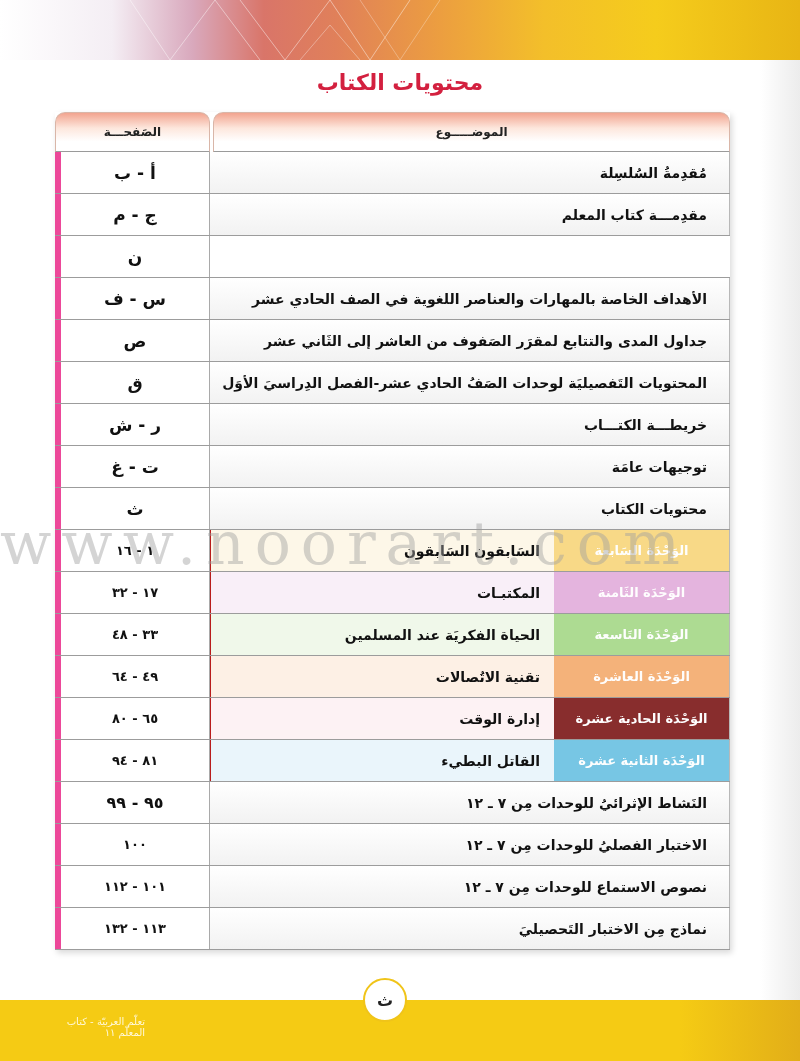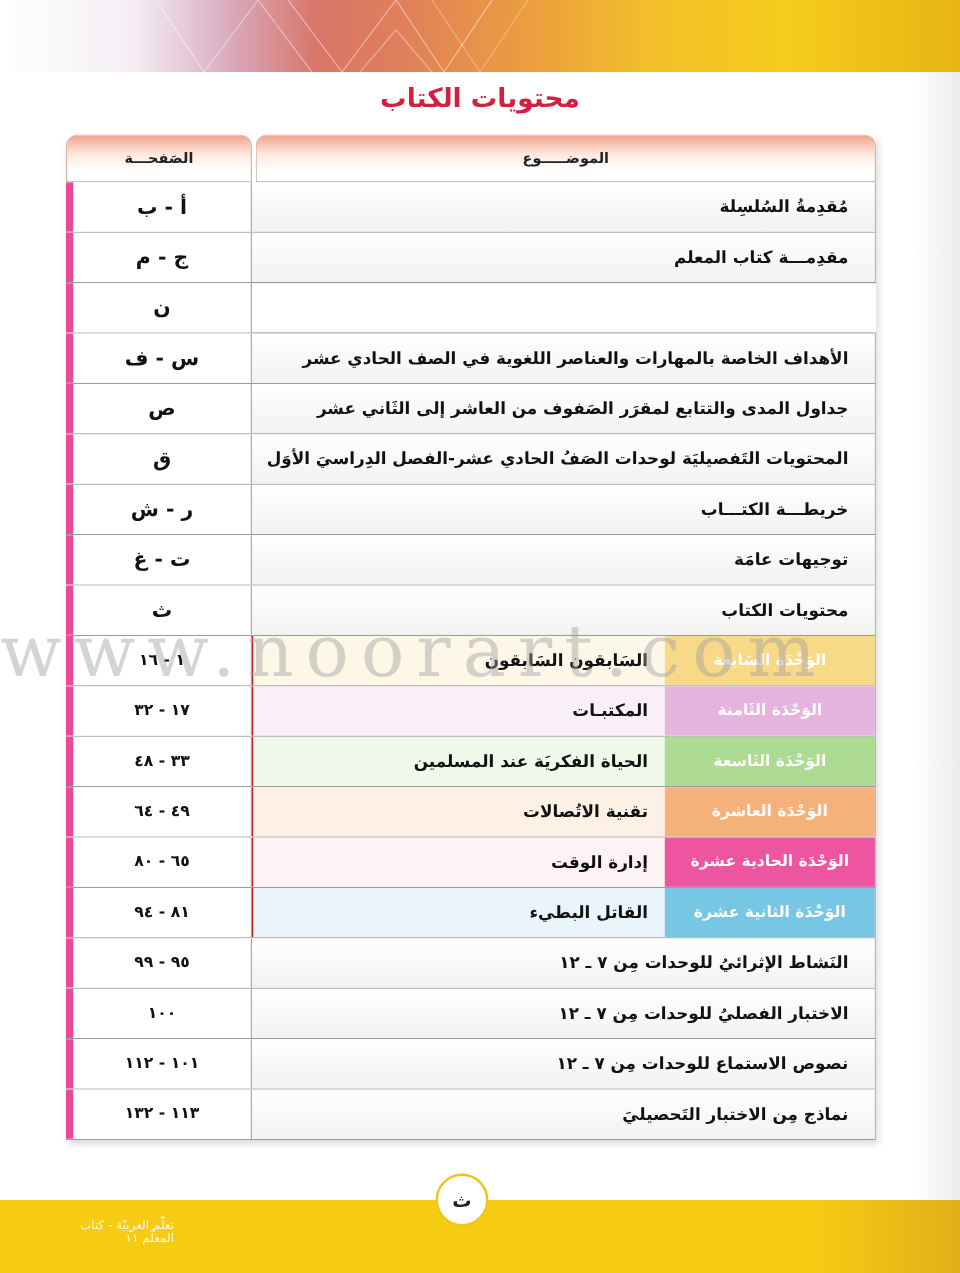--- a/index.html
+++ b/index.html
@@ -160,34 +160,34 @@
   <div class="row unit">
     <div class="page">٤٩ - ٦٤</div>
     <div class="topic" style="background:#fdf0e5">
       <div class="unit-label" style="background:#f4ad72">الوَحْدَة العاشرة</div>
       <div class="unit-title">تقنية الاتُصالات</div>
     </div>
   </div>
   <div class="row unit">
     <div class="page">٦٥ - ٨٠</div>
     <div class="topic" style="background:#fdf2f4">
-      <div class="unit-label" style="background:#ec4899">الوَحْدَة الحادية عشرة</div>
+      <div class="unit-label" style="background:#7f1d1d">الوَحْدَة الحادية عشرة</div>
       <div class="unit-title">إدارة الوقت</div>
     </div>
   </div>
   <div class="row unit">
     <div class="page">٨١ - ٩٤</div>
     <div class="topic" style="background:#eaf5fb">
       <div class="unit-label" style="background:#6ec3e3">الوَحْدَة الثانية عشرة</div>
       <div class="unit-title">القاتل البطيء</div>
     </div>
   </div>
 
   <div class="row">
-      <div class="page" style="font-size:13px">٩٥ - ٩٩</div>
+      <div class="page" style="font-size:16px">٩٥ - ٩٩</div>
       <div class="topic">النَشاط الإثرائيُ للوحدات مِن ٧ ـ ١٢</div>
     </div>
   <div class="row">
       <div class="page" style="font-size:13px">١٠٠</div>
       <div class="topic">الاختبار الفصليُ للوحدات مِن ٧ ـ ١٢</div>
     </div>
   <div class="row">
       <div class="page" style="font-size:13px">١٠١ - ١١٢</div>
       <div class="topic">نصوص الاستماع للوحدات مِن ٧ ـ ١٢</div>
     </div>

